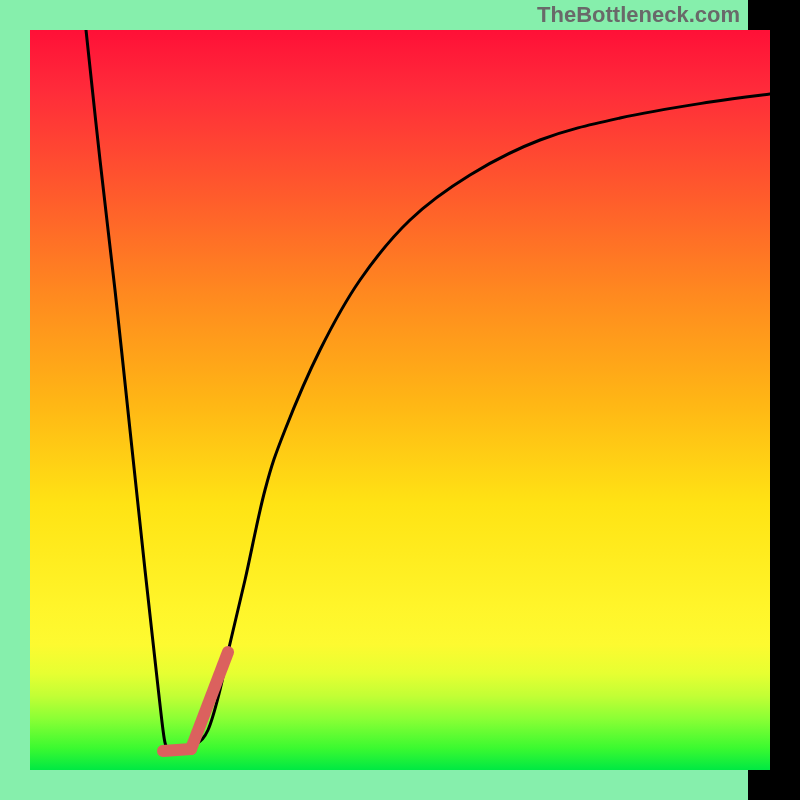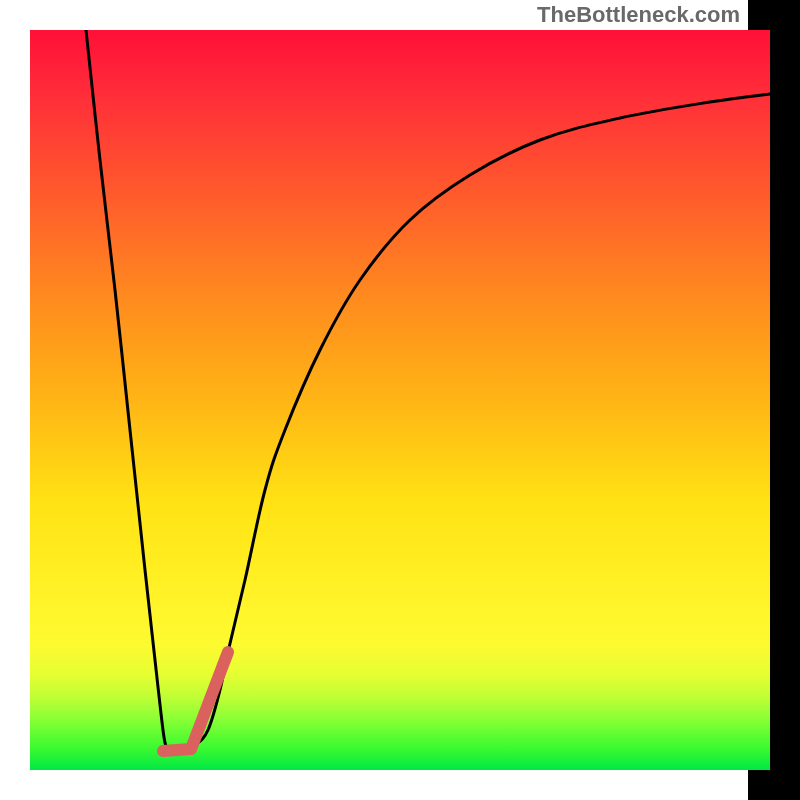--- a/index.html
+++ b/index.html
@@ -1,21 +1,21 @@
 <!DOCTYPE html>
 <html><head>
 <meta charset="utf-8">
 <style>
   * { margin: 0; padding: 0; box-sizing: border-box; }
   html, body { width: 800px; height: 800px; overflow: hidden; background: #000; }
   .frame {
     position: relative;
     width: 748px;
     height: 800px;
-    background: #ffffff;
+    background: #86efac;
   }
   .plot-area {
     position: absolute;
     left: 30px;
     top: 30px;
     width: 740px;
     height: 740px;
     overflow: hidden;
   }
   .gradient-bg {

